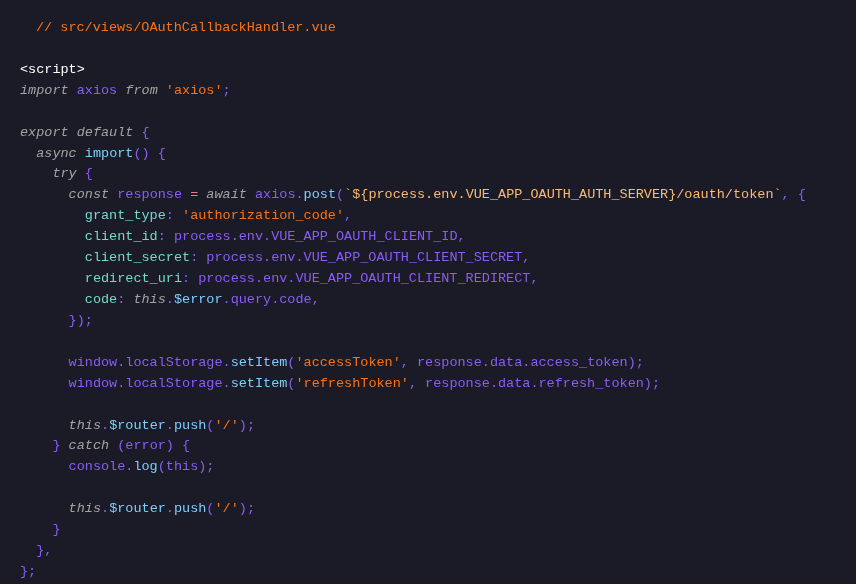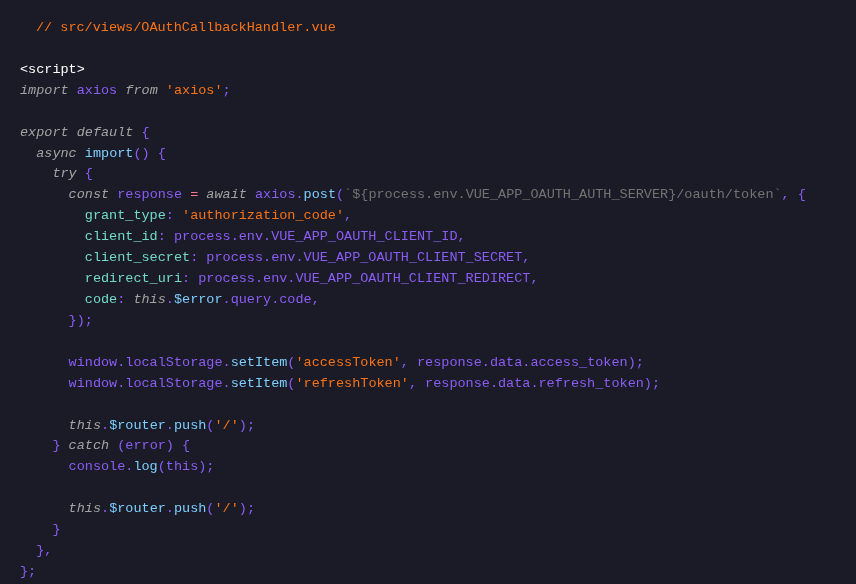--- a/index.html
+++ b/index.html
@@ -32,21 +32,21 @@
     }
 
     
     .c-comment    { color: #f97316; margin-left: 16px; }
     .c-tag        { color: #ffffff; }
     .c-pink       { color: #f7768e; }
     .c-cyan       { color: #7dcfff; }
     .c-green      { color: #f97316; }
     .c-purple     { color: #a3a3a3; font-style: italic; }
     .c-white      { color: #8b5cf6; }
-    .c-yellow     { color: #737373; }
+    .c-yellow     { color: #fdba74; }
     .c-teal       { color: #73daca; }
   </style>
 </head>
 <body>
 
 <div class="code-container">
 
   <span class="code-line"><span class="c-comment">// src/views/OAuthCallbackHandler.vue</span></span>
 
   <span class="code-line"> </span>

